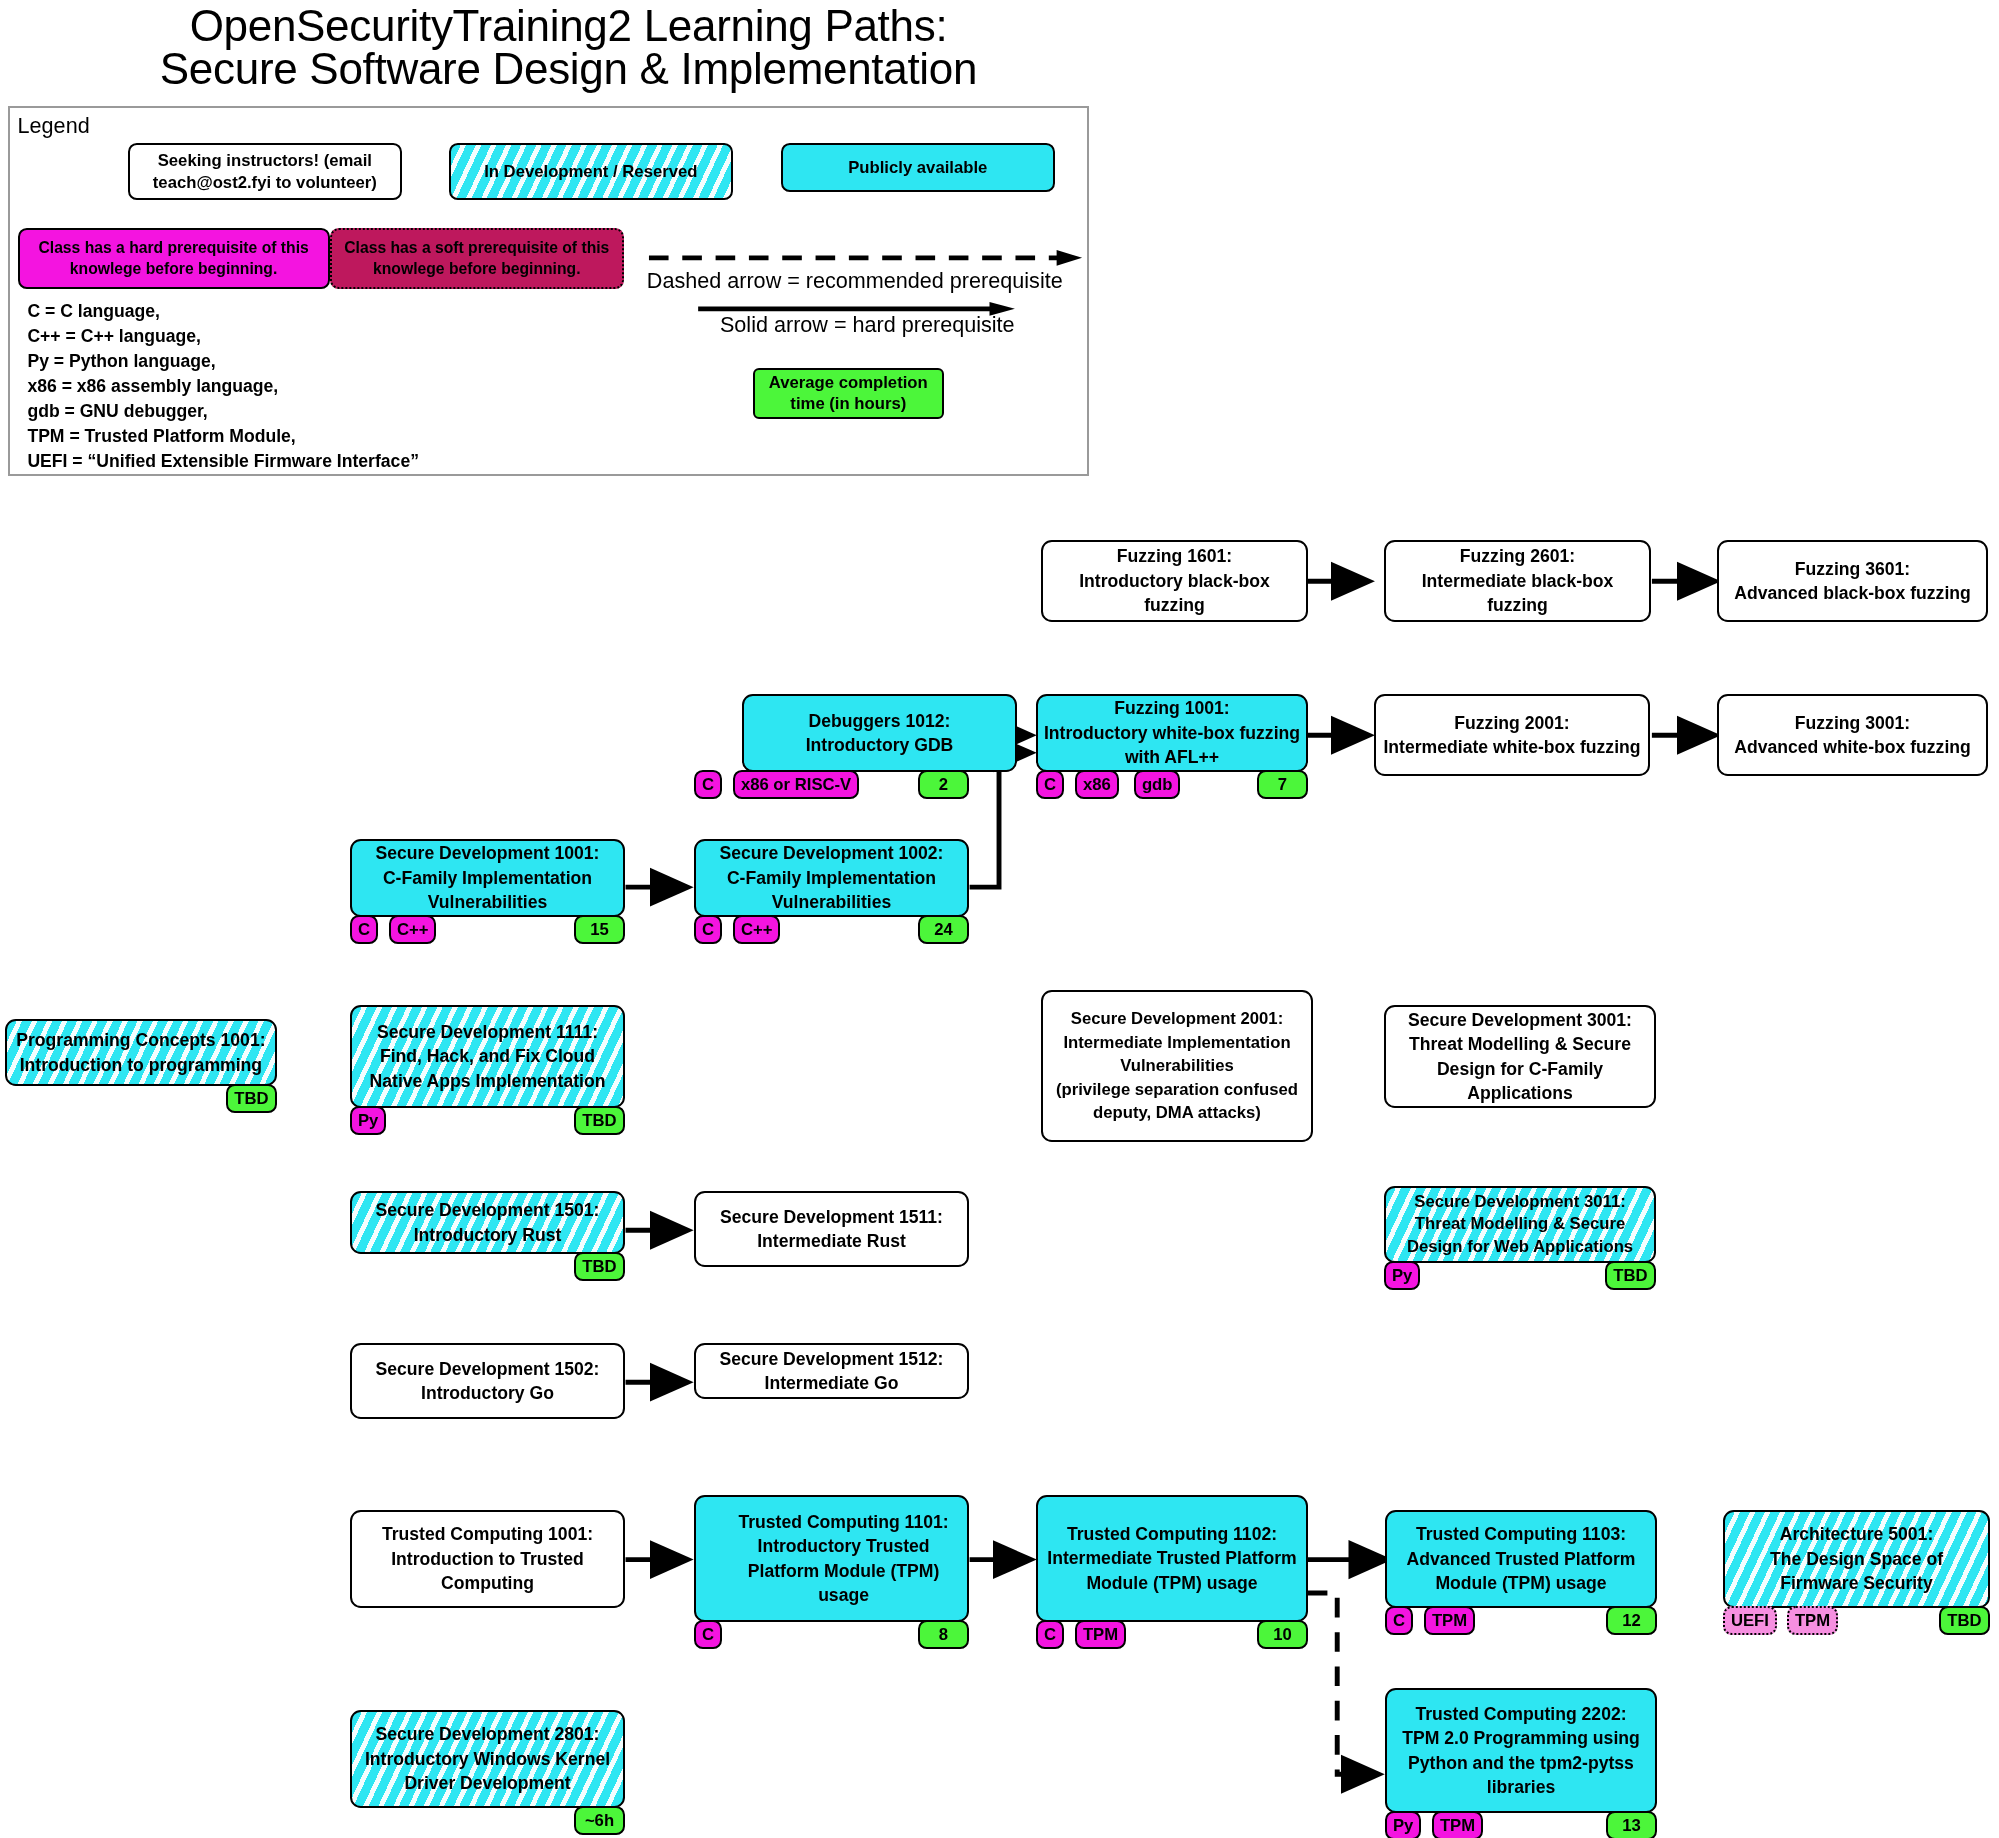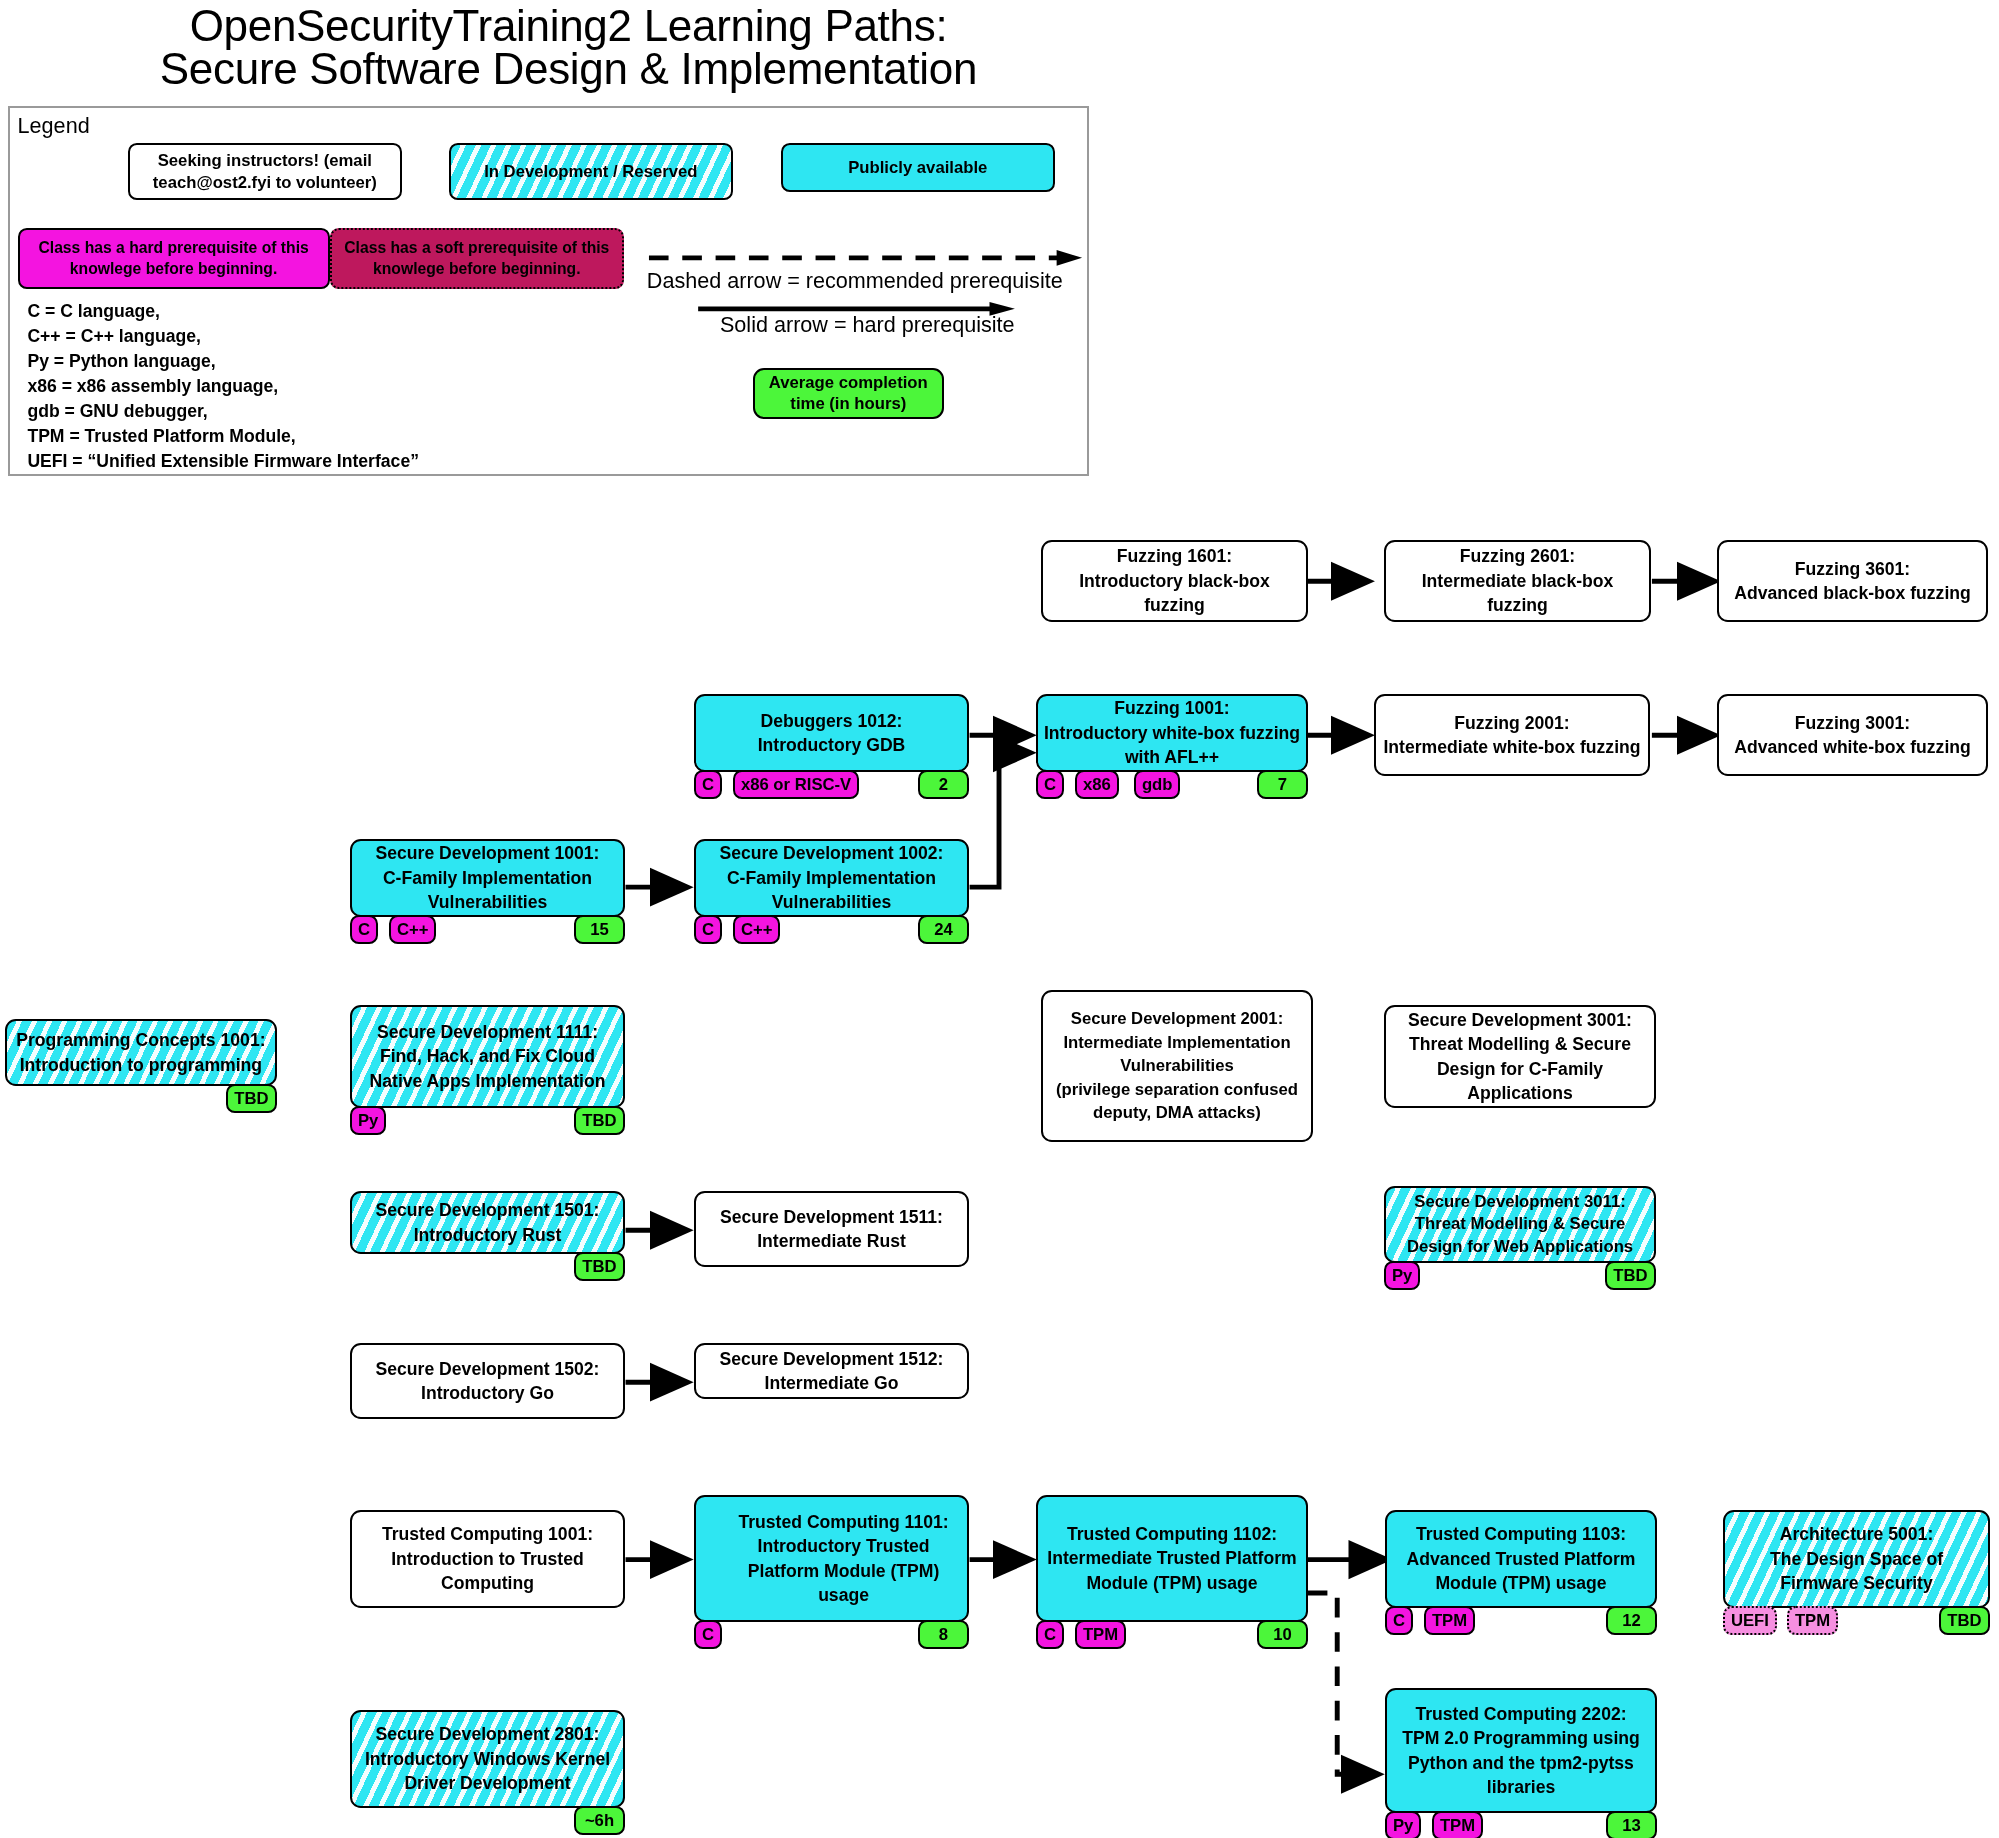--- a/index.html
+++ b/index.html
@@ -73,21 +73,21 @@
     position:absolute; left:637px; top:160px; width:441px;
     text-align:left; font-size:21.6px;
   }
   #lg-solid-arrow { position:absolute; left:686px; top:194px; }
   #lg-solid-text {
     position:absolute; left:637px; top:204px; width:441px;
     text-align:center; font-size:21.6px;
   }
   #lg-avg {
     position:absolute; left:743px; top:260px; width:191px; height:51px;
-    background:#4cf63a; border:2.9px solid #000; border-radius:11px;
+    background:#4cf63a; border:2.9px solid #000; border-radius:6px;
     display:flex; align-items:center; justify-content:center; text-align:center;
     font-weight:bold; font-size:16.7px; line-height:20.6px;
   }
 
   
   #graph { position:absolute; left:0; top:0; width:2000px; height:1839px; }
   #edges { position:absolute; left:0; top:0; width:2000px; height:1839px;
            pointer-events:none; }
 
   .node { position:absolute; }
@@ -201,21 +201,21 @@
   <div class="node plain" style="left:1384px; top:540px; width:267px;">
     <div class="body" style="height:82px;">Fuzzing 2601:
 Intermediate black-box fuzzing</div>
   </div>
   <div class="node plain" style="left:1717px; top:540px; width:271px;">
     <div class="body" style="height:82px;">Fuzzing 3601:
 Advanced black-box fuzzing</div>
   </div>
 
   <div class="node avail" style="left:694px; top:694px; width:275px;">
-    <div class="body" style="height:78px;">Debuggers 1012:
+    <div class="body" style="height:78px;margin-left:48px;">Debuggers 1012:
 Introductory GDB</div>
     <div class="tagrow" style="top:76px;">
       <div class="tag hard" style="left:0px;">C</div>
       <div class="tag hard" style="left:39px;">x86 or RISC-V</div>
       <div class="tag time">2</div>
     </div>
   </div>
 
   <div class="node avail" style="left:1036px; top:694px; width:272px;">
     <div class="body" style="height:78px;">Fuzzing 1001:

